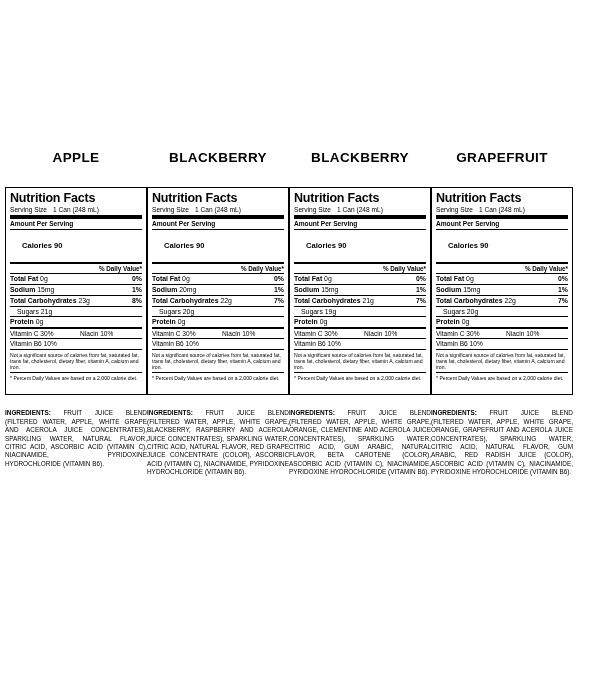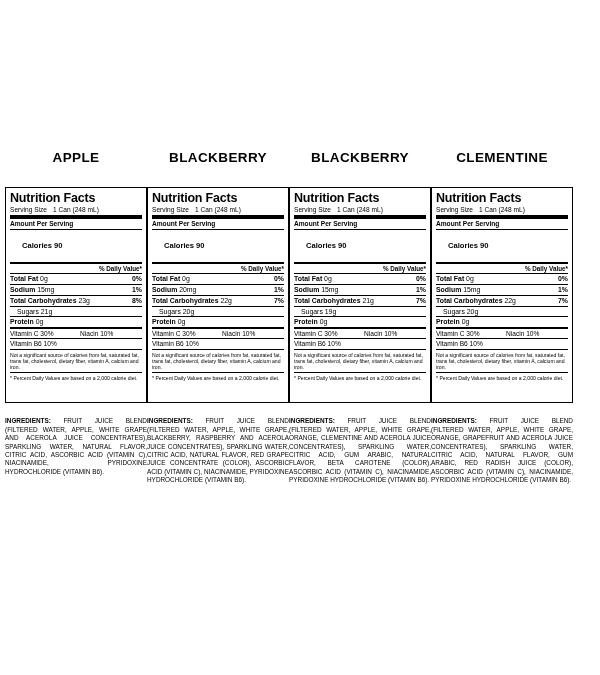--- a/index.html
+++ b/index.html
@@ -43,21 +43,21 @@
     letter-spacing: 0.4px;
     text-align: center;
     margin-bottom: 22px;
     white-space: nowrap;
   }
   
   .nf {
     border: 1px solid #000;
     box-sizing: border-box;
     width: 142px;
-    padding: 3px 4px 21px 4px;
+    padding: 3px 4px 13px 4px;
     background: #fff;
     font-family: "Liberation Sans", sans-serif;
     line-height: 1.12;
   }
   .nf-title {
     font-size: 12.5px;
     font-weight: bold;
     letter-spacing: -0.2px;
     margin-bottom: 0px;
   }
@@ -318,21 +318,21 @@
         <div class="nf-foot">Not a significant source of calories from fat, saturated fat, trans fat, cholesterol, dietary fiber, vitamin A, calcium and iron.</div>
         <div class="rule-thin"></div>
         <div class="nf-foot2">* Percent Daily Values are based on a 2,000 calorie diet.</div>
       </div>
       <div class="ingredients">
         <b>INGREDIENTS:</b><span> FRUIT JUICE BLEND (FILTERED WATER, APPLE, WHITE GRAPE, ORANGE, CLEMENTINE AND ACEROLA JUICE CONCENTRATES), SPARKLING WATER, CITRIC ACID, GUM ARABIC, NATURAL FLAVOR, BETA CAROTENE (COLOR), ASCORBIC ACID (VITAMIN C), NIACINAMIDE, PYRIDOXINE HYDROCHLORIDE (VITAMIN B6).</span>
       </div>
     </div>
 
     <div class="col">
-      <div class="flavor-title">CLEMENTINE</div>
+      <div class="flavor-title">GRAPEFRUIT</div>
       <div class="nf">
         <div class="nf-title">Nutrition Facts</div>
         <div class="nf-serving">
           <span class="sz">Serving Size</span><span>1 Can (248 mL)</span>
         </div>
         <div class="rule-thick"></div>
         <div class="nf-amount">Amount Per Serving</div>
         <div class="rule-thin"></div>
         <div class="nf-cal">
           <span>Calories</span>

